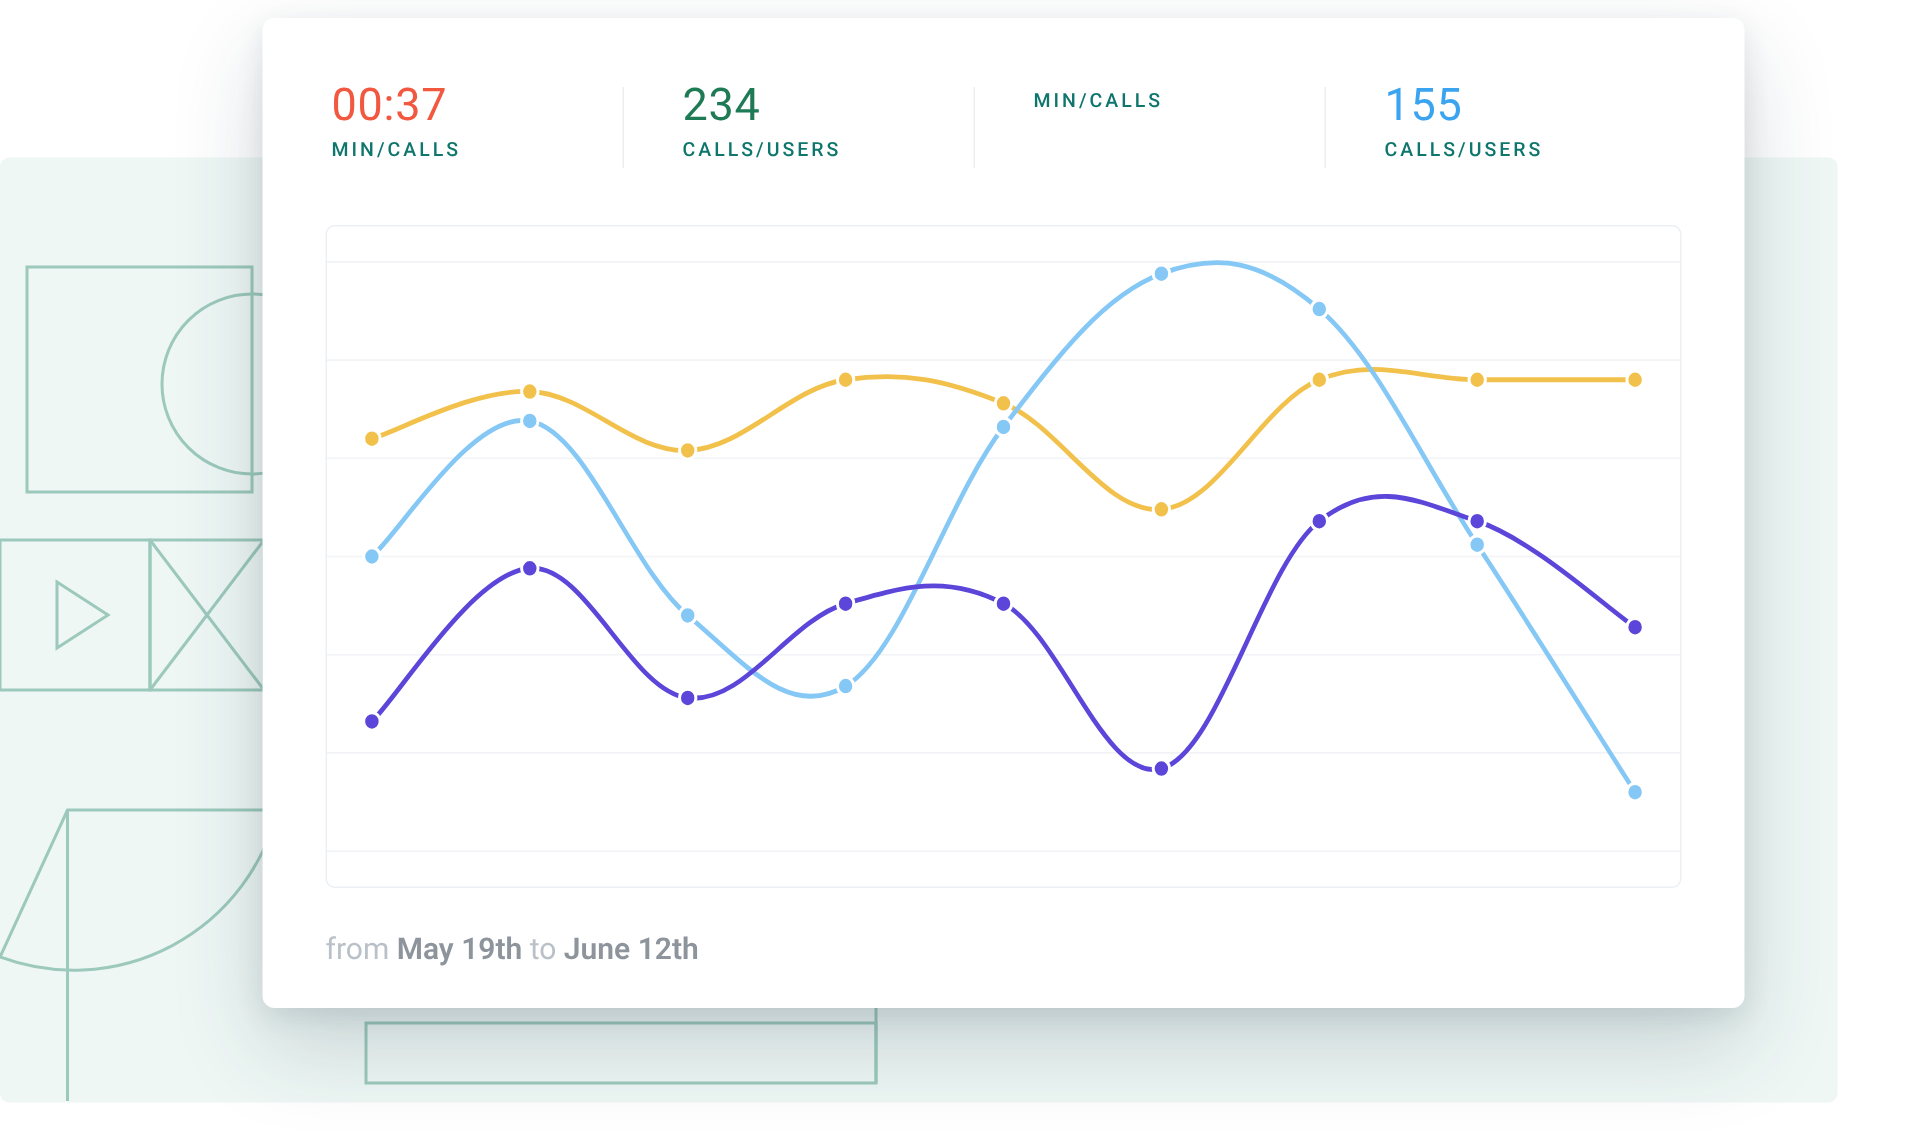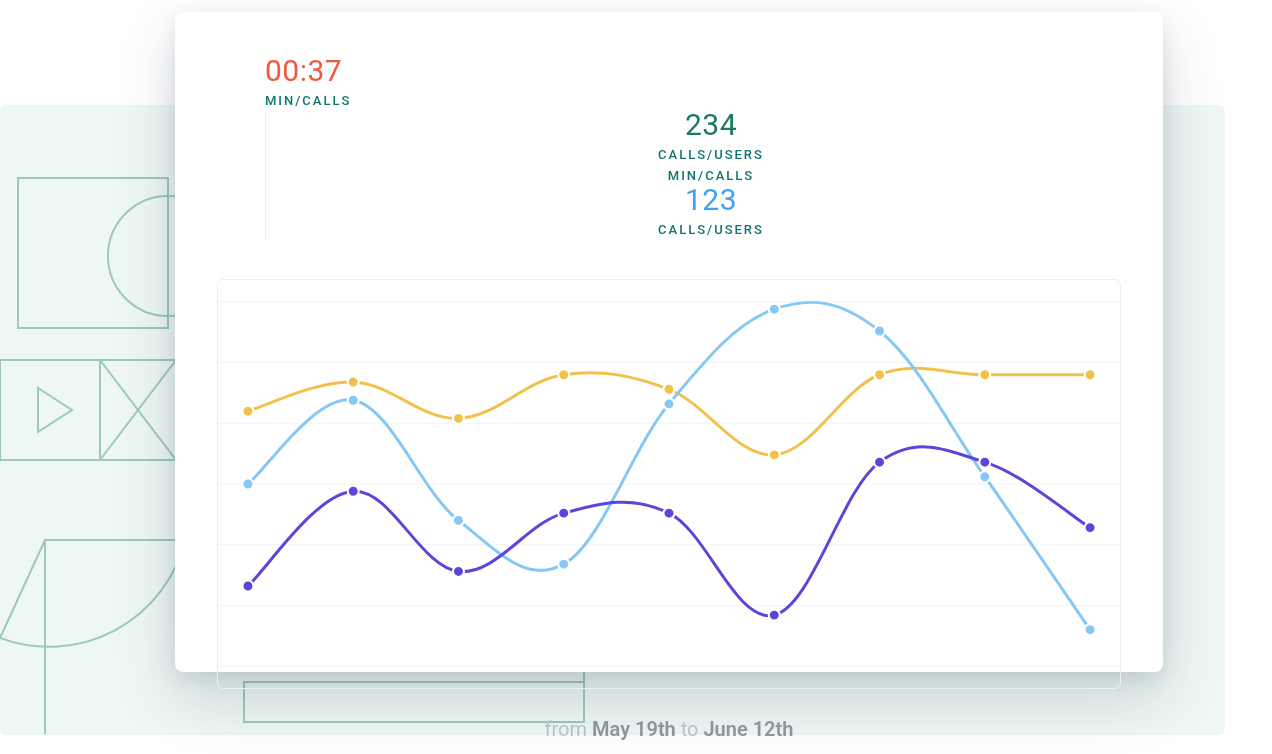--- a/index.html
+++ b/index.html
@@ -34,38 +34,36 @@
     height: 660px;
     background: #fff;
     border-radius: 8px;
     box-shadow: 0 25px 60px rgba(30,50,70,0.18), 0 6px 18px rgba(30,50,70,0.10);
     padding: 42px 42px 28px 42px;
     display: flex;
     flex-direction: column;
   }
   .stats-row {
     display: flex;
-    flex-direction: column;
     justify-content: space-between;
     padding: 0 4px 0 4px;
     margin-bottom: 42px;
-    margin-left: 44px;
   }
   .stat {
     flex:1;
     position: relative;
   }
   .stat + .stat::before {
     content:"";
     position:absolute;
     left:0; top:4px;
     height:54px; width:1px;
     background:#eceef1;
   }
-  .stat + .stat { padding-left: 40px; text-align: center; }
+  .stat + .stat { padding-left: 40px; }
   .stat-value {
     font-size: 30px;
     font-weight: 400;
     letter-spacing: 0.5px;
     line-height: 1.1;
   }
   .stat-label {
     margin-top: 6px;
     font-size: 13px;
     letter-spacing: 2px;
@@ -81,21 +79,20 @@
     border:1px solid #eceff3;
     border-radius:6px;
     flex:1;
     position:relative;
     overflow:hidden;
     min-height: 410px;
   }
   .chart-svg { display:block; width:100%; height:100%; }
 
   .caption {
-    text-align:center;
     font-size:20px;
     color:#b9c0c8;
     margin-top: 28px;
     font-weight:400;
   }
   .caption .strong { color:#8d949c; font-weight:600; }
 </style>
 </head>
 <body>
 
@@ -125,21 +122,21 @@
       <div class="stat-label">MIN/CALLS</div>
     </div>
     <div class="stat stat-1">
       <div class="stat-value">234</div>
       <div class="stat-label">CALLS/USERS</div>
     </div>
     <div class="stat stat-2">
       <div class="stat-label">MIN/CALLS</div>
     </div>
     <div class="stat stat-3">
-      <div class="stat-value">123</div>
+      <div class="stat-value">155</div>
       <div class="stat-label">CALLS/USERS</div>
     </div>
   </div>
 
   <div class="chart-box">
     <svg class="chart-svg" id="chart-svg" viewBox="0 0 904 410" preserveAspectRatio="none">
         <line x1="0" x2="904" y1="22" y2="22" stroke="#f1f3f6" stroke-width="1"></line>
         <line x1="0" x2="904" y1="83" y2="83" stroke="#f1f3f6" stroke-width="1"></line>
         <line x1="0" x2="904" y1="144" y2="144" stroke="#f1f3f6" stroke-width="1"></line>
         <line x1="0" x2="904" y1="205" y2="205" stroke="#f1f3f6" stroke-width="1"></line>

